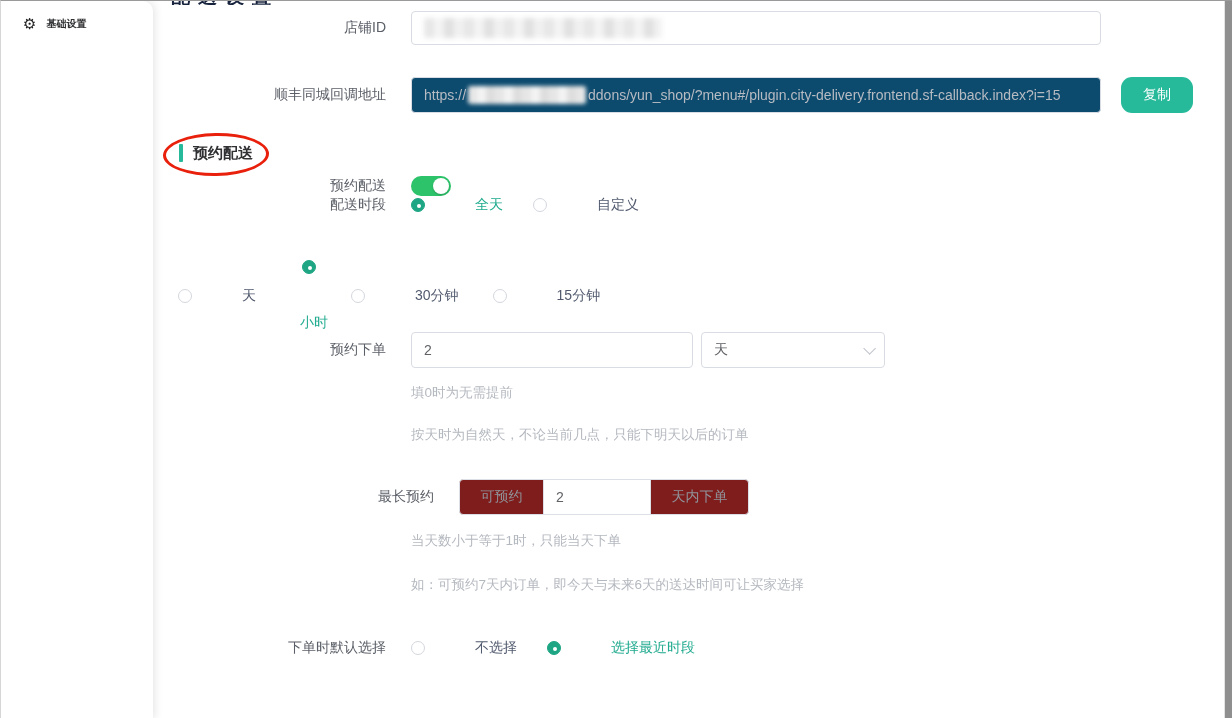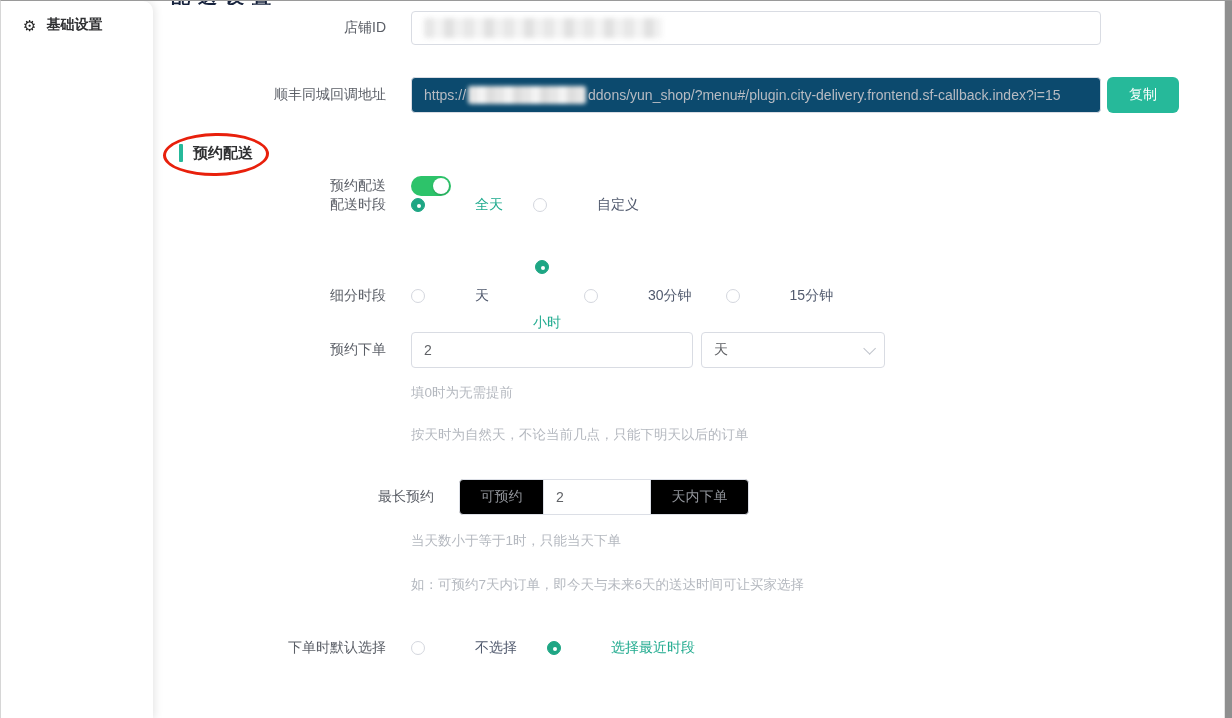--- a/index.html
+++ b/index.html
@@ -12,21 +12,21 @@
   }
   
   .scroll-strip { position:absolute; top:0; right:0; width:8px; height:718px;
     background:#8f8f8f; border-left:1px solid #e3e3e3; }
   
   .sidebar { position:absolute; left:0; top:0; width:152px; height:718px;
     background:#fff; border-top-right-radius:10px;
     box-shadow:2px 0 8px rgba(0,0,0,.10); z-index:5; }
   .side-item { display:flex; align-items:center; padding:15px 0 0 22px; cursor:pointer; }
   .gear { font-size:15px; color:#1f1f1f; margin-right:10px; line-height:1; }
-  .side-label { color:#303133; font-size:14px; font-weight:600; }
+  .side-label { color:#303133; font-size:10px; font-weight:600; }
   
   .top-clip { position:absolute; left:170px; top:0; height:4px; width:220px;
     overflow:hidden; z-index:1; }
   .top-clip span { display:block; font-size:19px; font-weight:bold; color:#17233d;
     transform:translateY(-17px); letter-spacing:8px; }
   
   .main { position:absolute; left:152px; top:0; width:1072px; height:718px; background:#fff; }
   .row { display:flex; align-items:center; }
   .lbl { width:233px; text-align:right; flex:none; color:#5a5e66; font-size:14px; }
   .ctrl { margin-left:25px; display:flex; align-items:center; }
@@ -38,21 +38,21 @@
   .mosaic { width:238px; height:20px; border-radius:3px;
     background:
       repeating-linear-gradient(90deg,#e3e3e3 0 10px,#f2f2f2 10px 20px,#dcdcdc 20px 30px,#efefef 30px 40px),
       #e9e9e9;
     filter:blur(2.5px); opacity:.85; }
   .url-input { height:36px; background:#0c4a6e; color:#b7bbc2; overflow:hidden;
     white-space:nowrap; font-size:14px; }
   .mosaic-url { display:inline-block; width:118px; height:18px; border-radius:3px;
     background:repeating-linear-gradient(90deg,#e6e6e6 0 9px,#f3f3f3 9px 18px,#dedede 18px 27px),#ececec;
     filter:blur(2px); vertical-align:middle; margin:0 2px; flex:none; }
-  .copy-btn { margin-left:6px; width:72px; height:36px; border:none; border-radius:6px;
+  .copy-btn { margin-left:20px; width:72px; height:36px; border:none; border-radius:11px;
     background:#26b99a; color:#fff; font-size:14px; cursor:pointer;
     font-family:inherit; }
   
   .section-head { display:flex; align-items:center; margin-left:26px; height:22px; position:relative; }
   .section-bar { width:4px; height:18px; background:#26b99a; border-radius:1px; }
   .section-title { margin-left:10px; font-size:15px; font-weight:bold; color:#303133; }
   .red-ellipse { position:absolute; left:162px; top:132px; width:106px; height:43px;
     border:3px solid #e8200c; border-radius:50%; transform:rotate(-1deg);
     pointer-events:none; z-index:6; }
   
@@ -72,21 +72,21 @@
   
   .num-input { width:282px; height:36px; border:1px solid #d9dce3; border-radius:4px;
     display:flex; align-items:center; padding:0 12px; color:#606266; background:#fff; }
   .select { width:184px; height:36px; border:1px solid #d9dce3; border-radius:4px;
     margin-left:8px; display:flex; align-items:center; justify-content:space-between;
     padding:0 12px; color:#606266; background:#fff; cursor:pointer; }
   .chev { width:9px; height:9px; border-right:1.6px solid #c0c4cc;
     border-bottom:1.6px solid #c0c4cc; transform:rotate(45deg) translateY(-3px); }
   
   .group { display:flex; align-items:stretch; height:36px; border:1px solid #dcdfe6;
-    border-radius:4px; overflow:hidden; background:#000000; }
+    border-radius:4px; overflow:hidden; background:#7f1d1d; }
   .group .seg { display:flex; align-items:center; justify-content:center;
     color:#909399; font-size:14px; padding:0 14px; }
   .group .seg.pre { width:84px; border-right:1px solid #dcdfe6; }
   .group .seg.post { width:98px; border-left:1px solid #dcdfe6; }
   .group .mid { width:106px; background:#fff; display:flex; align-items:center;
     padding:0 12px; color:#606266; }
 </style>
 </head>
 <body>
 
@@ -146,21 +146,20 @@
         <span class="radio-lab">全天</span>
       </div>
       <div class="radio-opt">
         <span class="radio"></span>
         <span class="radio-lab">自定义</span>
       </div>
     </div>
   </div>
 
   <div class="row" style="margin-top:46px;">
-    <div class="lbl">细分时段</div>
     <div class="ctrl">
       <div class="radio-opt" style="margin-right:34px;">
         <span class="radio"></span>
         <span class="radio-lab">天</span>
       </div>
       <div class="radio-opt checked" style="margin-right:23px;flex-direction:column;">
         <span class="radio checked"></span>
         <span class="radio-lab">小时</span>
       </div>
       <div class="radio-opt" style="margin-right:34px;">

